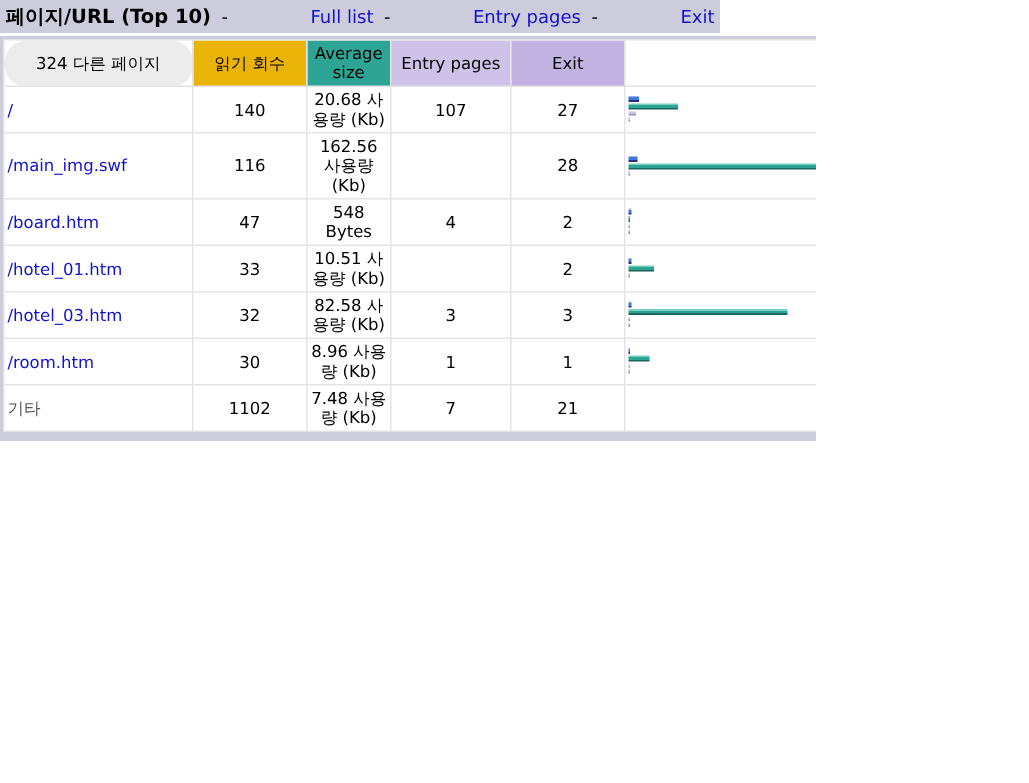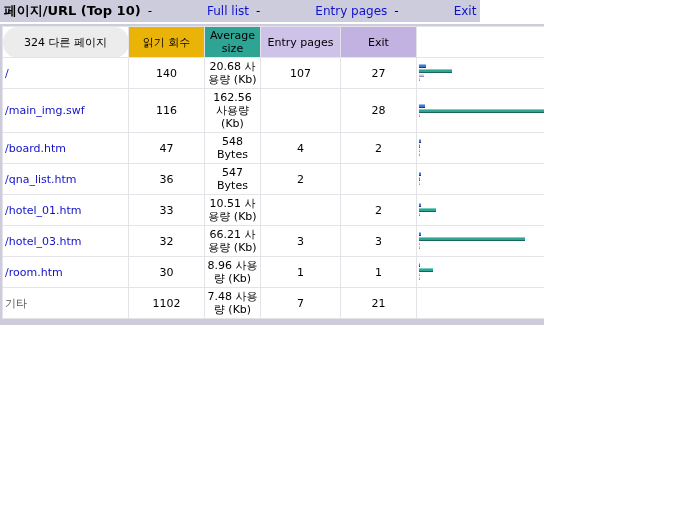--- a/index.html
+++ b/index.html
@@ -117,50 +117,38 @@
     <td class="num-cell">4</td>
     <td class="num-cell">2</td>
     <td class="bars-cell">
               <div class="bar bar-pages" style="width: 2px;"></div>
               <div class="bar bar-size" style="width: 1px;"></div>
               <div class="bar bar-entry" style="width: 1px;"></div>
               <div class="bar bar-exit" style="width: 1px;"></div>
             </td>
   </tr>
 
-  <tr>
-    <td class="url-cell">/qna_list.htm</td>
-    <td class="num-cell">36</td>
-    <td class="size-cell">547 Bytes</td>
-    <td class="num-cell">2</td>
-    <td class="num-cell"></td>
-    <td class="bars-cell">
-              <div class="bar bar-pages" style="width: 2px;"></div>
-              <div class="bar bar-size" style="width: 1px;"></div>
-              <div class="bar bar-entry" style="width: 1px;"></div>
-            </td>
-  </tr>
 
   <tr>
     <td class="url-cell">/hotel_01.htm</td>
     <td class="num-cell">33</td>
     <td class="size-cell">10.51 사용량 (Kb)</td>
     <td class="num-cell"></td>
     <td class="num-cell">2</td>
     <td class="bars-cell">
               <div class="bar bar-pages" style="width: 2px;"></div>
               <div class="bar bar-size" style="width: 17px;"></div>
               <div class="bar bar-exit" style="width: 1px;"></div>
             </td>
   </tr>
 
   <tr>
     <td class="url-cell">/hotel_03.htm</td>
     <td class="num-cell">32</td>
-    <td class="size-cell">66.21 사용량 (Kb)</td>
+    <td class="size-cell">82.58 사용량 (Kb)</td>
     <td class="num-cell">3</td>
     <td class="num-cell">3</td>
     <td class="bars-cell">
               <div class="bar bar-pages" style="width: 2px;"></div>
               <div class="bar bar-size" style="width: 106px;"></div>
               <div class="bar bar-entry" style="width: 1px;"></div>
               <div class="bar bar-exit" style="width: 1px;"></div>
             </td>
   </tr>
 

